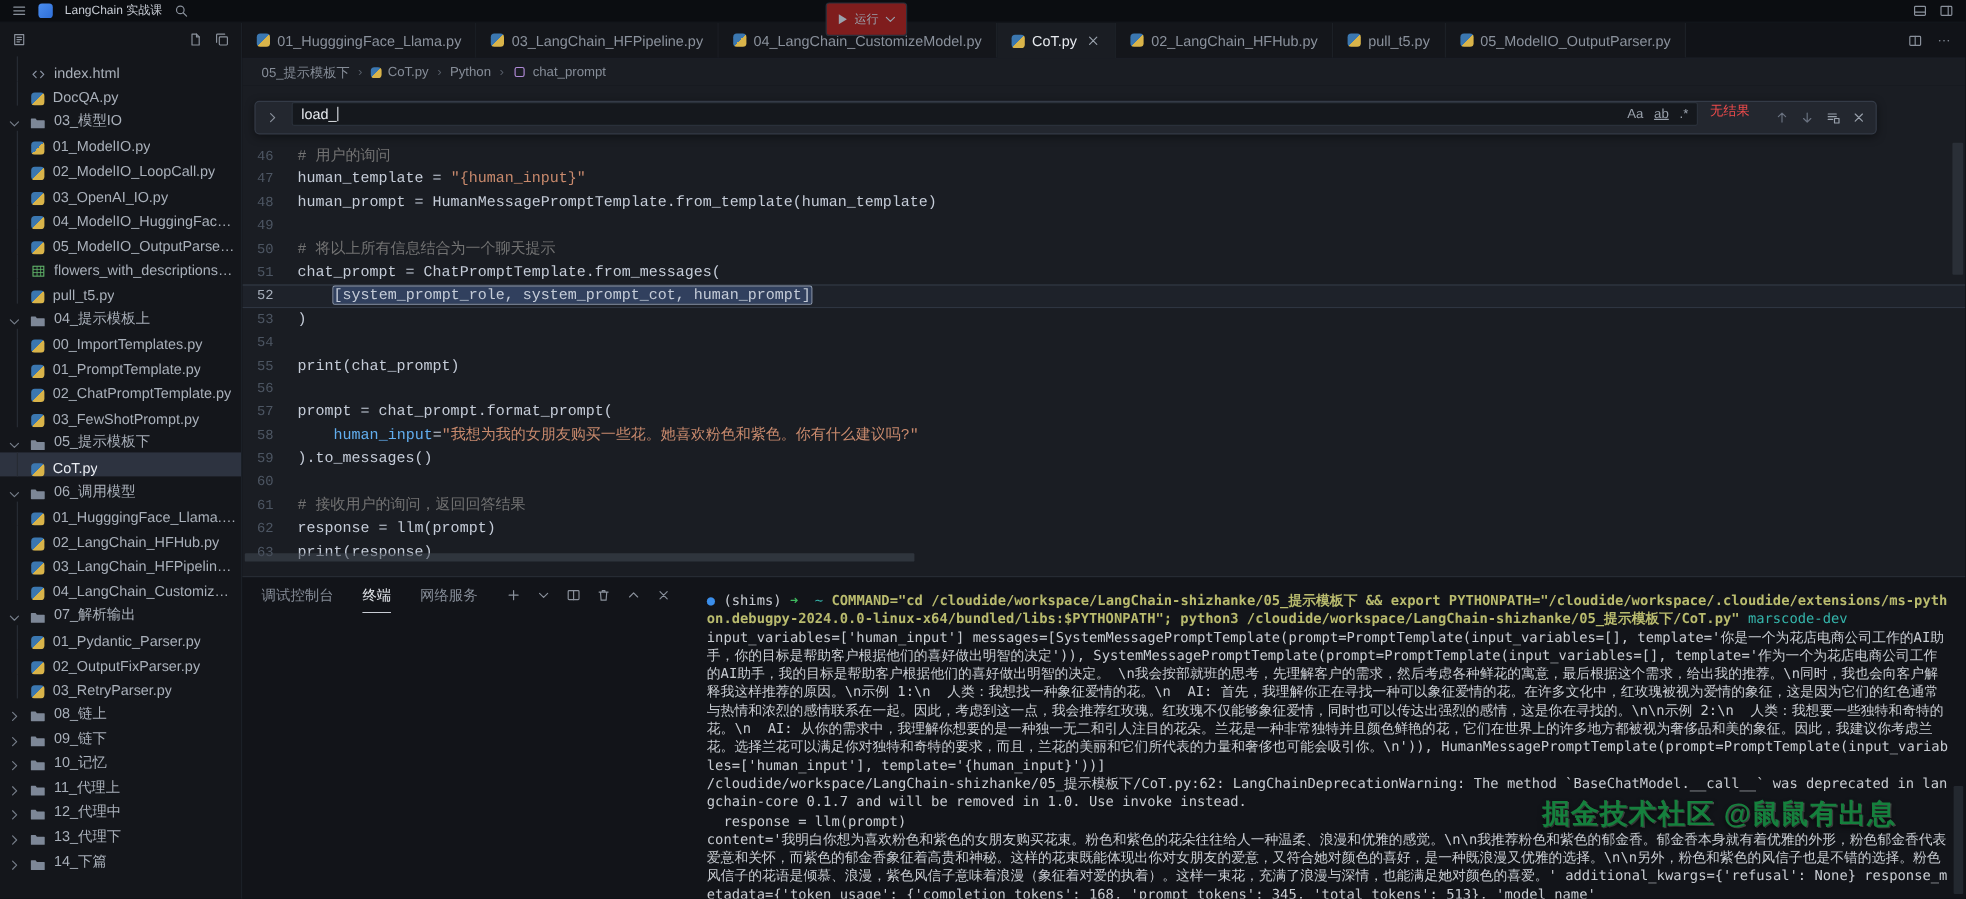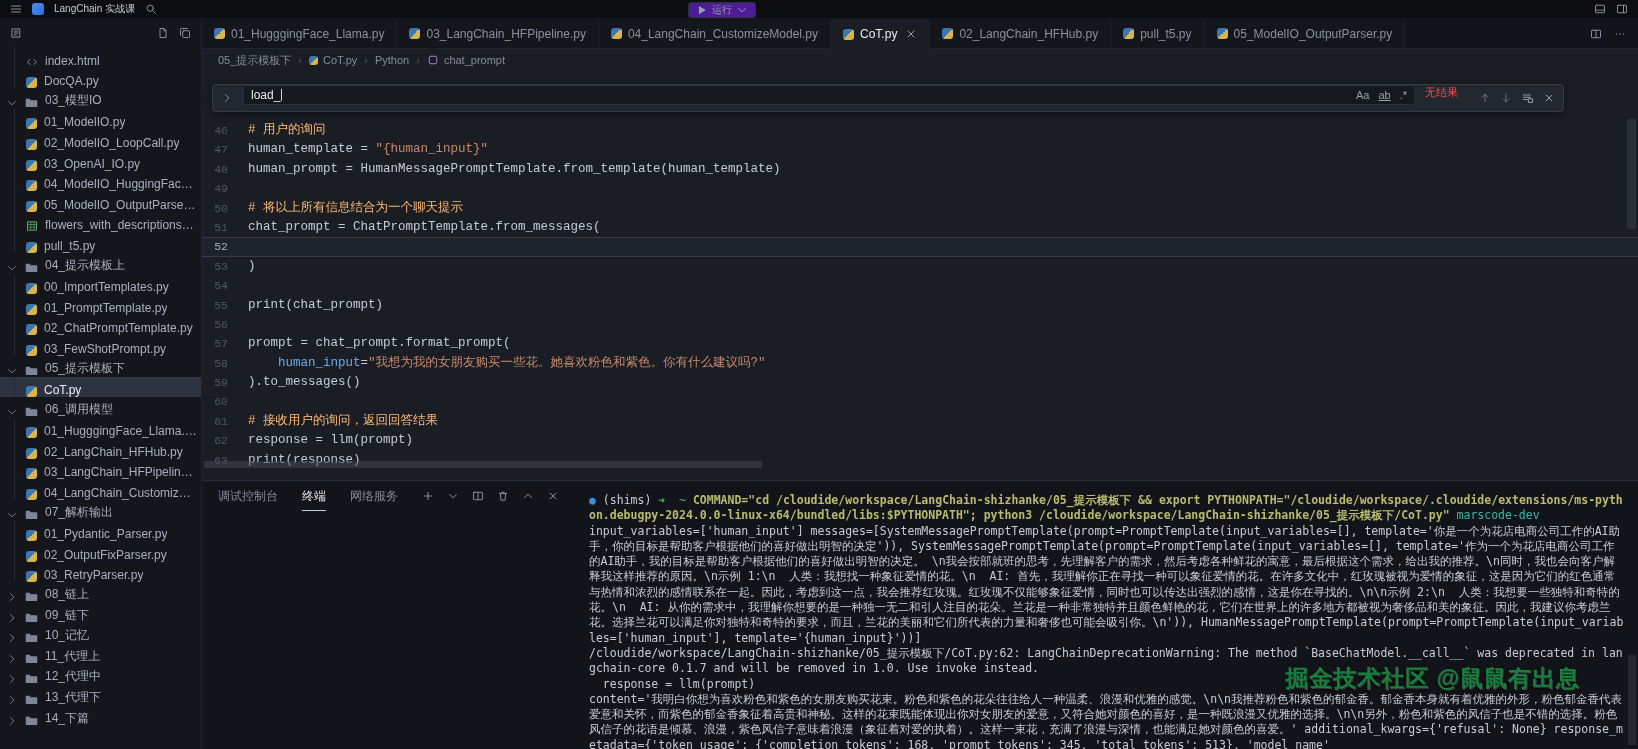--- a/index.html
+++ b/index.html
@@ -4,21 +4,21 @@
 <style>
   *{box-sizing:border-box;margin:0;padding:0}
   html,body{width:1638px;height:749px;overflow:hidden}
   body{position:relative;background:#101216;font-family:"Liberation Sans","DejaVu Sans",sans-serif;color:#c7ccd4}
   .icon{display:inline-flex;align-items:center;justify-content:center;flex:none;line-height:0}
   
   .topbar{position:absolute;top:0;left:0;right:0;height:19px;background:#0b0d11;display:flex;align-items:center;gap:10px;padding:0 10px;z-index:6;border-bottom:1px solid #15181d}
   .topbar .logo{width:12px;height:12px;border-radius:3px;background:linear-gradient(135deg,#4a8df0,#2f6fd8);flex:none}
   .topbar .title{font-size:10px;color:#c7ccd4;white-space:nowrap}
   .topbar .tb-icon{color:#8a919c}
-  .run-chip{position:absolute;left:688px;top:2px;height:16px;display:flex;align-items:center;gap:4px;padding:0 7px;border:1px solid #2a2f3a;border-radius:3px;color:#9aa2ad;font-size:10px;background:#4c1d95}
+  .run-chip{position:absolute;left:688px;top:2px;height:28px;display:flex;align-items:center;gap:4px;padding:0 7px;border:1px solid #2a2f3a;border-radius:3px;color:#9aa2ad;font-size:10px;background:#7f1d1d}
   .topbar-right{margin-left:auto;display:flex;gap:10px;color:#8a919c;align-items:center}
   
   .sidebar{position:absolute;top:19px;left:0;width:202px;bottom:0;background:#14161b;border-right:1px solid #1f232b;overflow:hidden}
   .side-header{height:28px;display:flex;align-items:center;padding:0 10px;color:#8a919c;gap:10px}
   .side-header .spacer{flex:1}
   .tree{font-size:12px;color:#a9b0ba}
   .tree-row{height:20.6px;display:flex;align-items:flex-end;gap:7px;padding-right:4px;cursor:pointer;white-space:nowrap;overflow:hidden}
   .tree-row.ind0{padding-left:6px}
   .tree-row.ind1{padding-left:26px;background-image:linear-gradient(#262b33,#262b33);background-repeat:no-repeat;background-position:14px 0;background-size:1px 100%}
   .tree-row.selected{background-color:#2d3340;color:#e9ecf1}
@@ -46,21 +46,21 @@
   .find-flags{margin-left:auto;display:flex;gap:9px;color:#9aa2ad;font-size:11px}
   .find-flags .flag{cursor:pointer}
   .find-flags .flag:nth-child(2){text-decoration:underline}
   .find-results{color:#f14c4c;font-size:11px;min-width:44px}
   .find-nav{display:flex;gap:9px;color:#6a7280;align-items:center}
   .find-tail{display:flex;gap:9px;color:#9aa2ad;align-items:center}
   .code{position:absolute;top:0;left:0;right:0;padding-top:50px;font-family:Liberation Mono, monospace;font-size:12.5px}
   .cl{display:flex;height:19.4px;line-height:19.4px}
   .ln{width:46px;text-align:right;padding-right:20px;color:#4d5663;font-size:11.5px;flex:none}
   .lc{white-space:pre;color:#c5ccd8}
-  .com{color:#fdba74}.str{color:#c98a6d}.param{color:#62aeef}.d{color:#c5ccd8}
+  .com{color:#737373}.str{color:#c98a6d}.param{color:#62aeef}.d{color:#c5ccd8}
   .cl.cur{background:rgba(110,130,170,0.05);box-shadow:inset 0 1px 0 #343c49,inset 0 -1px 0 #343c49}
   .cl.cur .ln{color:#a6aeba}
   .sel{background:#31405e;box-shadow:0 0 0 1px #8b97ad;border-radius:1px}
   .hscroll{position:absolute;left:2px;bottom:12px;width:558px;height:7px;background:#424954;opacity:.55;border-radius:1px;cursor:pointer}
   .vscroll{position:absolute;right:2px;top:48px;width:9px;height:110px;background:#3a414c;opacity:.5;border-radius:1px;cursor:pointer}
   
   .panel{position:relative;height:269px;border-top:1px solid #262b33;background:#121419;display:flex;flex-direction:row}
   .panel-header{height:30px;display:flex;align-items:center;padding:0 16px;gap:24px;font-size:12px;color:#868d98;flex:none}
   .ptab{height:100%;display:flex;align-items:center;cursor:pointer}
   .ptab.active{color:#e6e9ee;box-shadow:inset 0 -1px 0 #c8ccd4}
@@ -538,21 +538,21 @@
         <div class="cl">
           <span class="ln">50</span>
           <span class="lc"><span class="com"># 将以上所有信息结合为一个聊天提示</span></span>
         </div>
         <div class="cl">
           <span class="ln">51</span>
           <span class="lc"><span class="d">chat_prompt = ChatPromptTemplate.from_messages(</span></span>
         </div>
         <div class="cl cur">
           <span class="ln">52</span>
-          <span class="lc"><span class="d">    </span></span>
+          <span class="lc"><span class="d">    </span><span class="d sel">[system_prompt_role, system_prompt_cot, human_prompt]</span></span>
         </div>
         <div class="cl">
           <span class="ln">53</span>
           <span class="lc"><span class="d">)</span></span>
         </div>
         <div class="cl">
           <span class="ln">54</span>
           <span class="lc"></span>
         </div>
         <div class="cl">

